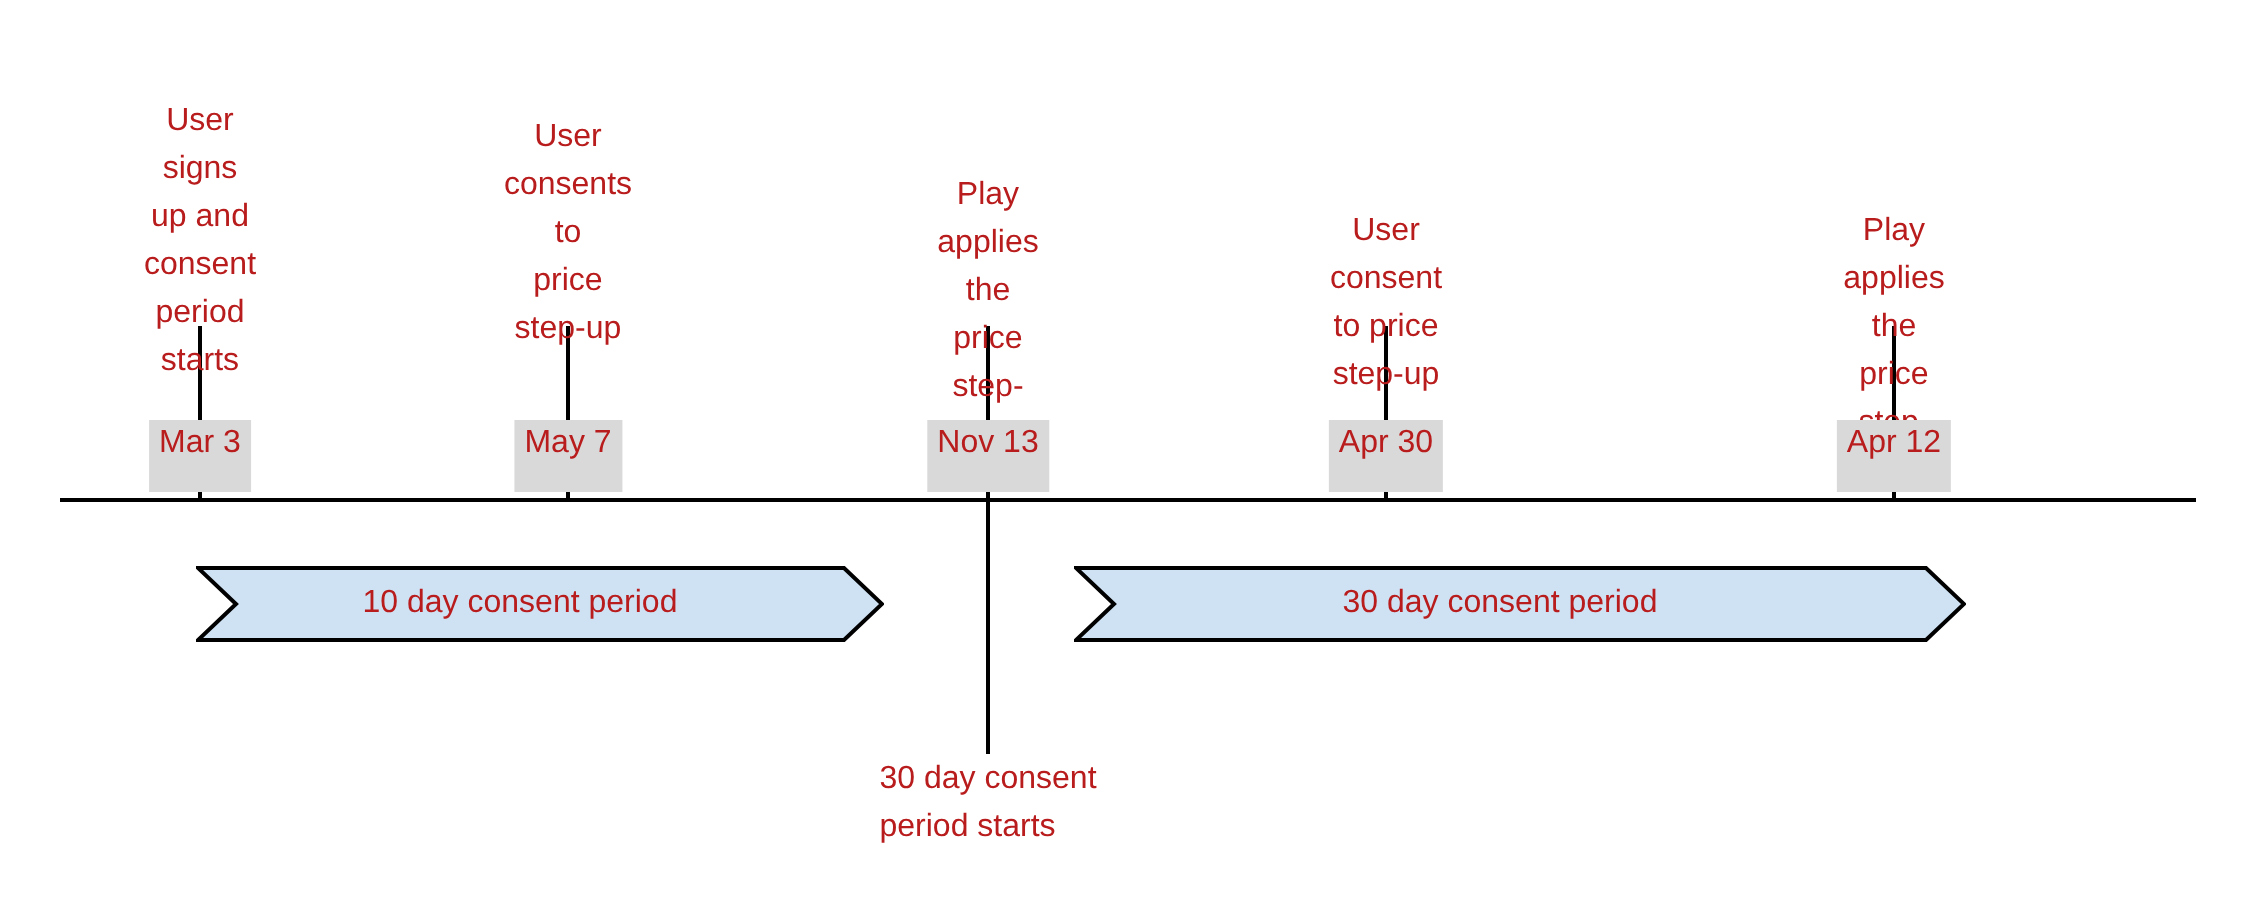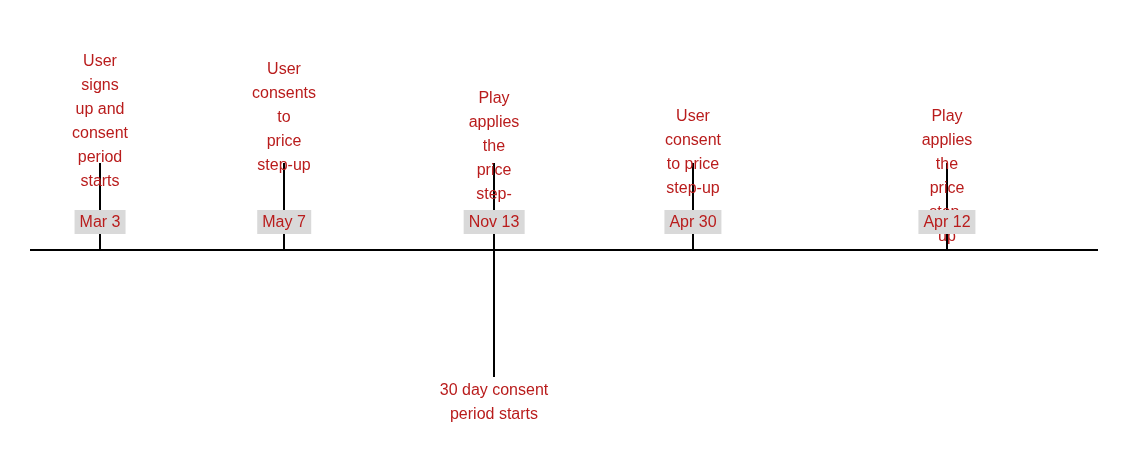--- a/index.html
+++ b/index.html
@@ -44,21 +44,21 @@
     white-space: pre-line;
     text-align: center;
     line-height: 24px;
   }
   .date-badge {
     position: absolute;
     top: 210px;
     left: 0;
     transform: translateX(-50%);
     background: #d9d9d9;
-    height: 24px;
+    height: 36px;
     line-height: 24px;
     padding: 0 5px;
     white-space: nowrap;
   }
   .period-arrow {
     position: absolute;
     top: 283px;
     height: 38px;
   }
   .period-arrow svg {
@@ -79,21 +79,20 @@
     display: flex;
     align-items: center;
     justify-content: center;
     padding-right: 28px;
     padding-left: 8px;
   }
   .annotation {
     position: absolute;
     transform: translateX(-50%);
     white-space: pre-line;
-    text-align: center;
     line-height: 24px;
   }
 </style>
 </head>
 <body>
 
 <div class="canvas">
 
   <div class="axis"></div>
 
@@ -129,18 +128,30 @@
     <div class="date-badge">Apr 30</div>
   </div>
 
   <div class="event" style="left:947px">
     <div class="tick" style="top:163px;height:87px"></div>
     <div class="event-label" style="top:104px">Play applies the
 price step-up</div>
     <div class="date-badge">Apr 12</div>
   </div>
 
+  <div class="period-arrow" style="left:98px;width:344px">
+    <svg width="344" height="38" viewBox="0 0 344 38">
+      <polygon points="1,1 324,1 343,19 324,37 1,37 20,19"></polygon>
+    </svg>
+    <div class="period-label">10 day consent period</div>
+  </div>
 
+  <div class="period-arrow" style="left:537px;width:446px">
+    <svg width="446" height="38" viewBox="0 0 446 38">
+      <polygon points="1,1 426,1 445,19 426,37 1,37 20,19"></polygon>
+    </svg>
+    <div class="period-label">30 day consent period</div>
+  </div>
 
   <div class="annotation" style="left:494px;top:378px">30 day consent
 period starts</div>
 
 </div>
 
 </body></html>

